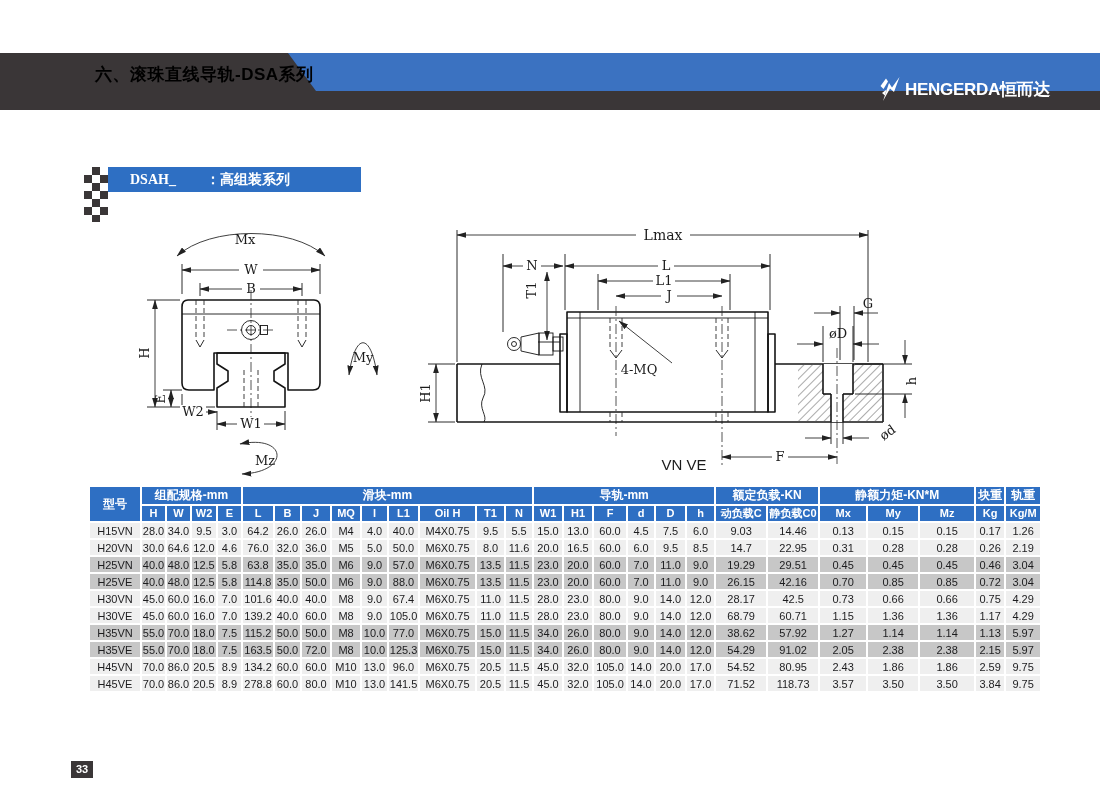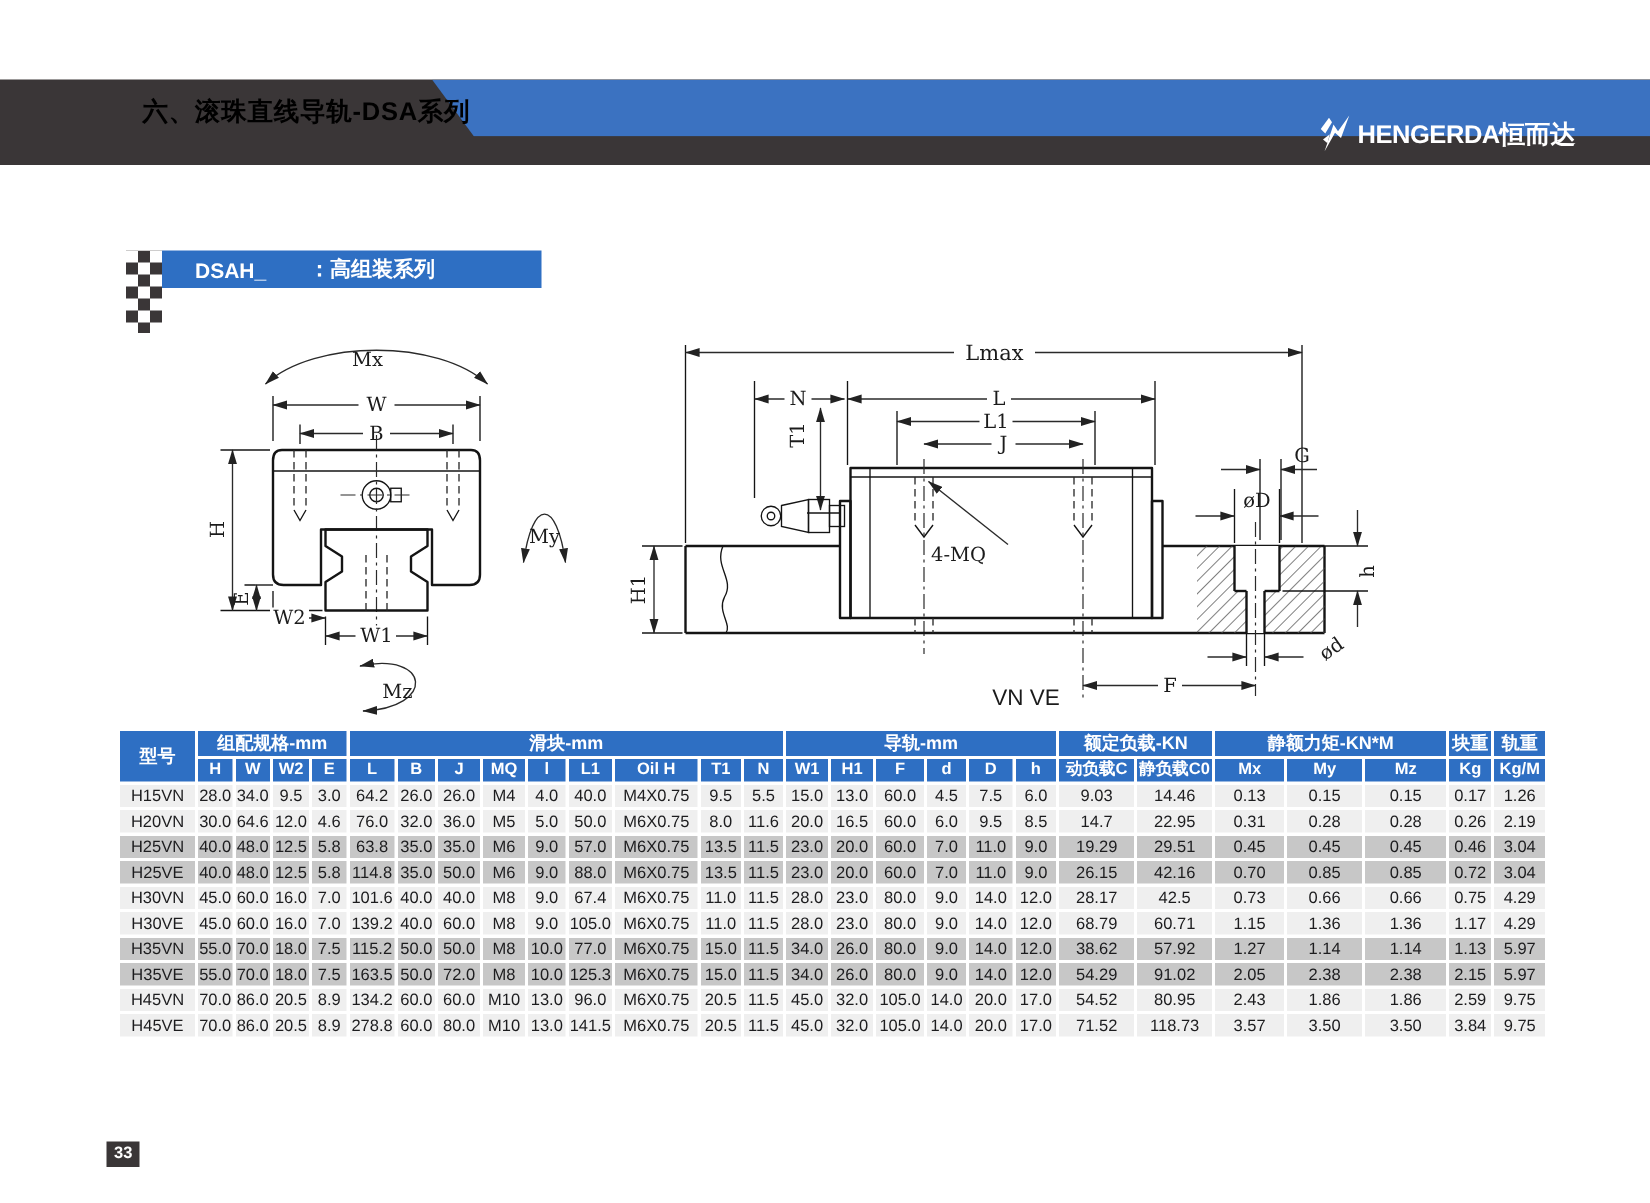--- a/index.html
+++ b/index.html
@@ -14,39 +14,39 @@
               color:#000000;font-size:17px;font-weight:bold;letter-spacing:.5px;z-index:3;margin-left:11px;}
   .logo{position:absolute;right:50px;top:57px;height:30px;display:flex;align-items:center;gap:5px;
         color:#fff;z-index:3;margin-top:17px;}
   .logo-text{font-size:17px;font-weight:bold;letter-spacing:-0.3px;}
 
   
   .checker{position:absolute;left:84px;top:167px;width:24px;height:55px;
            background:conic-gradient(#3a3637 25%,#ffffff 0 50%,#3a3637 0 75%,#ffffff 0);
            background-size:16px 16px;}
   .bar{position:absolute;left:108px;width:253px;display:flex;align-items:center;color:#fff;
-       font-size:14px;font-weight:bold;padding-left:22px;box-sizing:border-box;}
+       font-size:14px;font-weight:bold;padding-left:22px;box-sizing:border-box;font-family:Liberation Serif, serif;}
   .bar-blue{top:167px;height:25px;background:#2e6fc3;}
   .bar-dark{top:192px;height:24px;background:#3a3637;}
   .bar .code{display:inline-block;min-width:76px;}
 
   
   .svg-left{position:absolute;left:125px;top:222px;}
   .svg-right{position:absolute;left:420px;top:222px;}
   svg text{font-family:"DejaVu Serif",serif;font-size:13px;fill:#1b1b1b;}
   svg text.cap{font-family:"Liberation Sans",sans-serif;font-size:15px;}
   .part{fill:none;stroke:#141414;stroke-width:1.6;stroke-linejoin:round;}
   .thin{fill:none;stroke:#141414;stroke-width:0.9;}
   .dim{fill:none;stroke:#2a2a2a;stroke-width:0.9;}
   .dash{fill:none;stroke:#2a2a2a;stroke-width:0.9;stroke-dasharray:5 3;}
   .cl{fill:none;stroke:#2a2a2a;stroke-width:0.8;stroke-dasharray:10 3 2 3;}
   .lblbg{fill:#ffffff;}
 
   
-  .tablewrap{position:absolute;left:78px;top:485px;}
+  .tablewrap{position:absolute;left:88px;top:485px;}
   table.spec{table-layout:fixed;border-collapse:collapse;width:944px;}
   table.spec th{background:#2e6fc3;color:#fff;font-weight:bold;font-size:12px;
                 border:2px solid #fff;padding:0;height:17px;line-height:1.05;white-space:nowrap;overflow:hidden;}
   table.spec tr.h2 th{font-size:11px;height:15px;}
   table.spec td{border:2px solid #fff;text-align:center;font-size:11px;color:#1c1c1e;
                 padding:0;height:15px;white-space:nowrap;overflow:hidden;}
   tr.band-light td{background:#efefef;}
   tr.band-gray td{background:#c7c7c7;}
 
   

